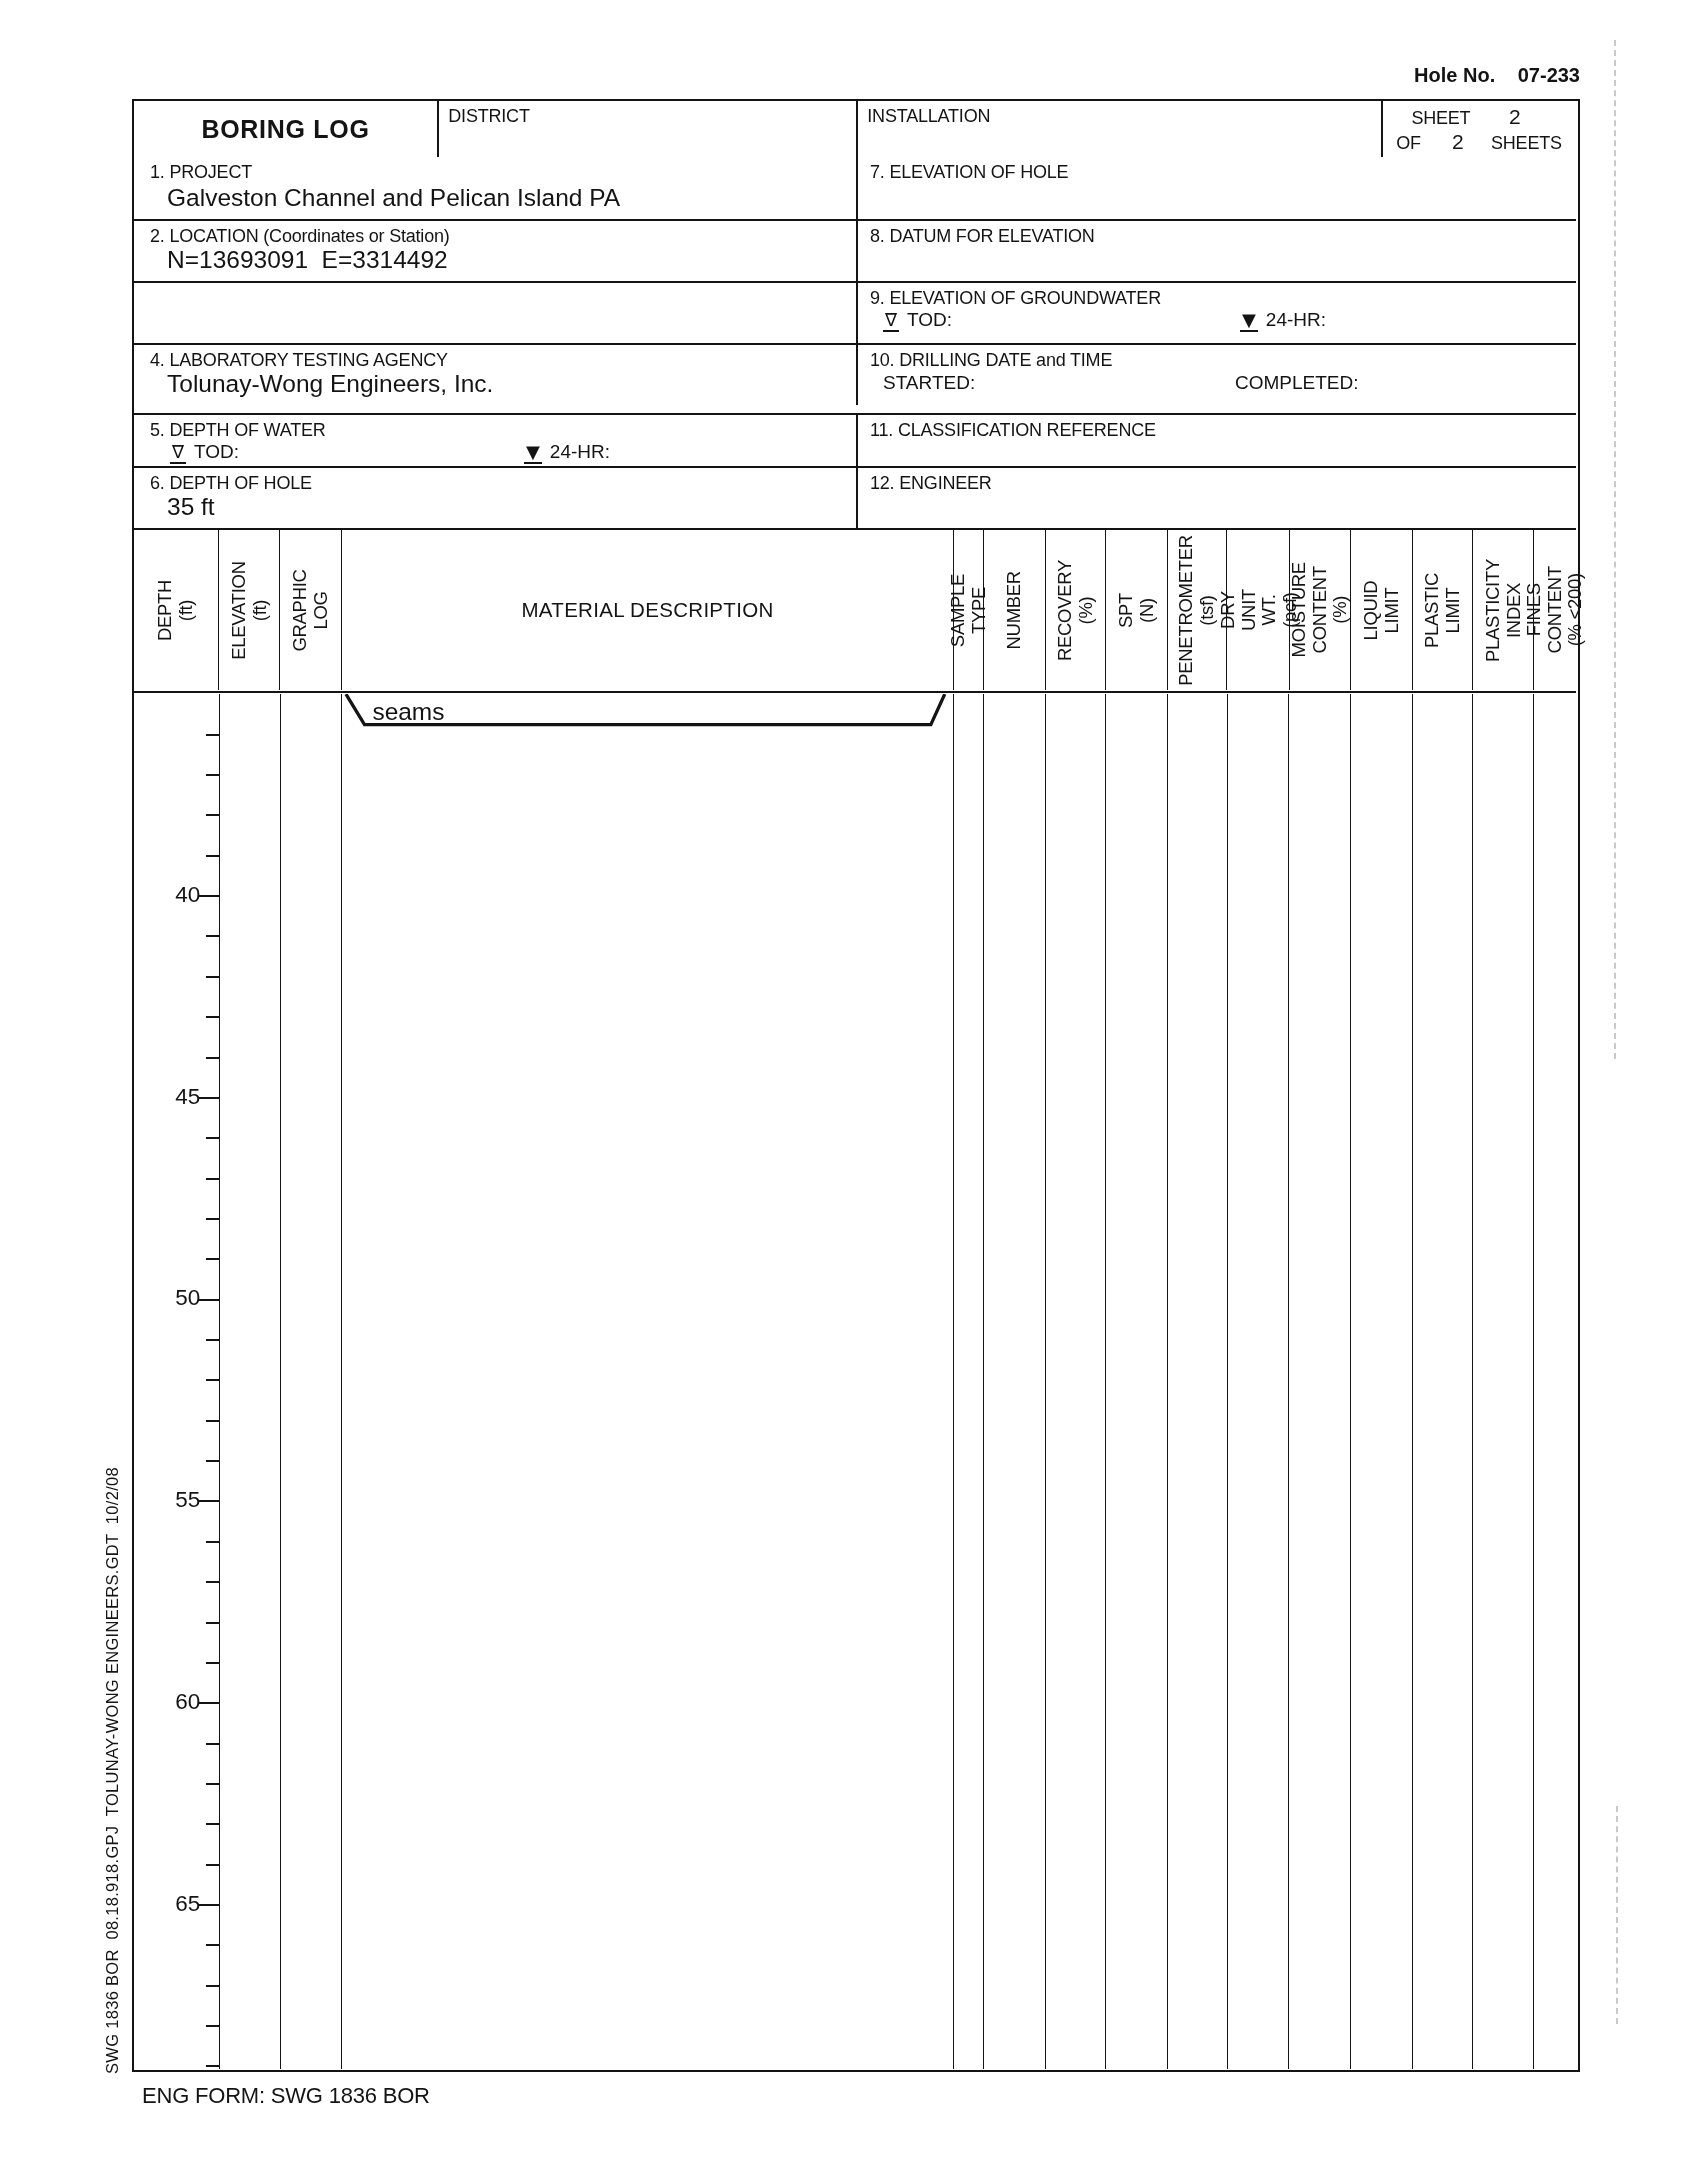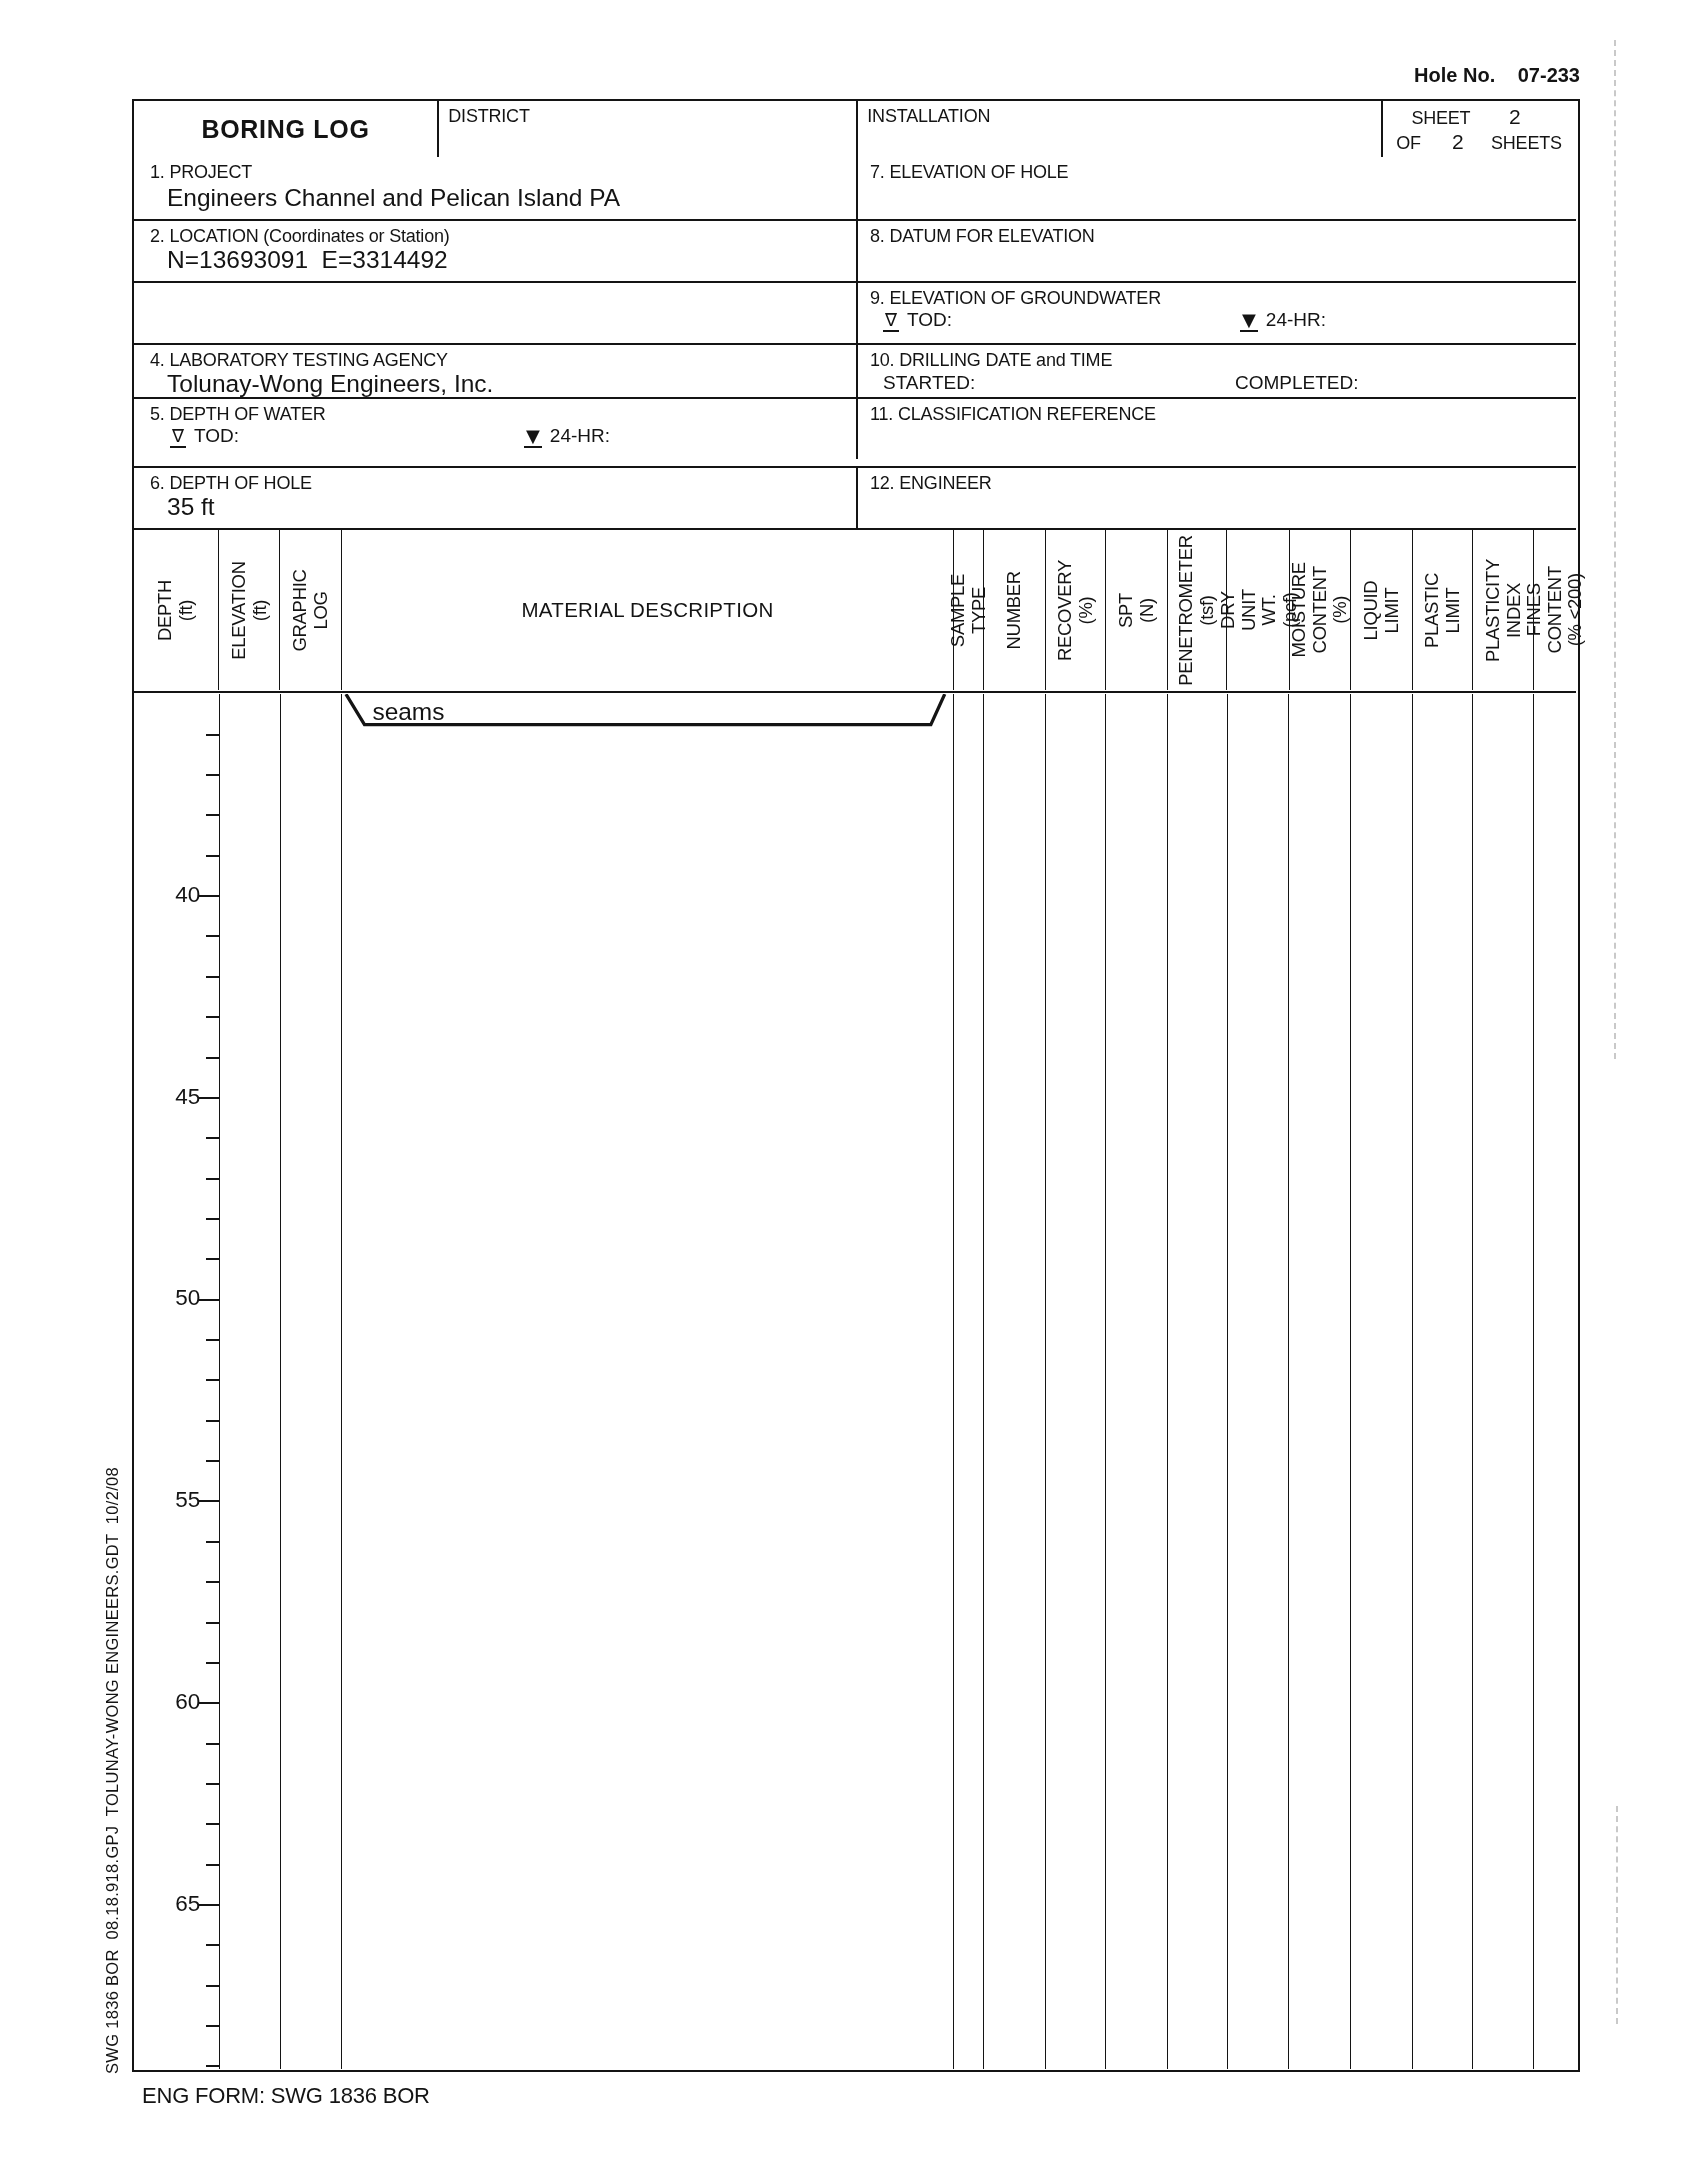--- a/index.html
+++ b/index.html
@@ -93,21 +93,21 @@
         <span class="sheet-num" style="left:126px;top:4px;">2</span>
         <span class="sheet-abs" style="left:13.2px;top:32px;">OF</span>
         <span class="sheet-num" style="left:69px;top:29px;">2</span>
         <span class="sheet-abs" style="left:108px;top:32px;">SHEETS</span>
       </div>
     </div>
 
     <div class="frow" style="top:56px;height:62px;border-top:none;">
       <div class="fcell" style="left:0;width:722px;">
         <div class="flbl">1. PROJECT</div>
-        <div class="fval">Engineers Channel and Pelican Island PA</div>
+        <div class="fval">Galveston Channel and Pelican Island PA</div>
       </div>
       <div class="fcell right" style="left:722px;width:720px;">
         <div class="flbl" style="left:12px;">7. ELEVATION OF HOLE</div>
       </div>
     </div>
 
     <div class="frow" style="top:118px;height:62px;">
       <div class="fcell" style="left:0;width:836px;">
         <div class="flbl">2. LOCATION (Coordinates or Station)</div>
         <div class="fval">N=13693091  E=3314492</div>
@@ -130,21 +130,21 @@
         <div class="flbl">4. LABORATORY TESTING AGENCY</div>
         <div class="fval">Tolunay-Wong Engineers, Inc.</div>
       </div>
       <div class="fcell right" style="left:722px;width:720px;">
         <div class="flbl" style="left:12px;">10. DRILLING DATE and TIME</div>
         <span class="sub" style="left:25px;">STARTED:</span>
         <span class="sub" style="left:377px;">COMPLETED:</span>
       </div>
     </div>
 
-    <div class="frow" style="top:296px;height:62px;">
+    <div class="frow" style="top:312px;height:62px;">
       <div class="fcell" style="left:0;width:722px;">
         <div class="flbl">5. DEPTH OF WATER</div>
         <span class="sub" style="left:36px;"><span class="wsym">∇</span><span>TOD:</span></span>
         <span class="sub" style="left:390px;"><span class="wsym">▼</span><span>24-HR:</span></span>
       </div>
       <div class="fcell right" style="left:722px;width:720px;">
         <div class="flbl" style="left:12px;">11. CLASSIFICATION REFERENCE</div>
       </div>
     </div>
 

